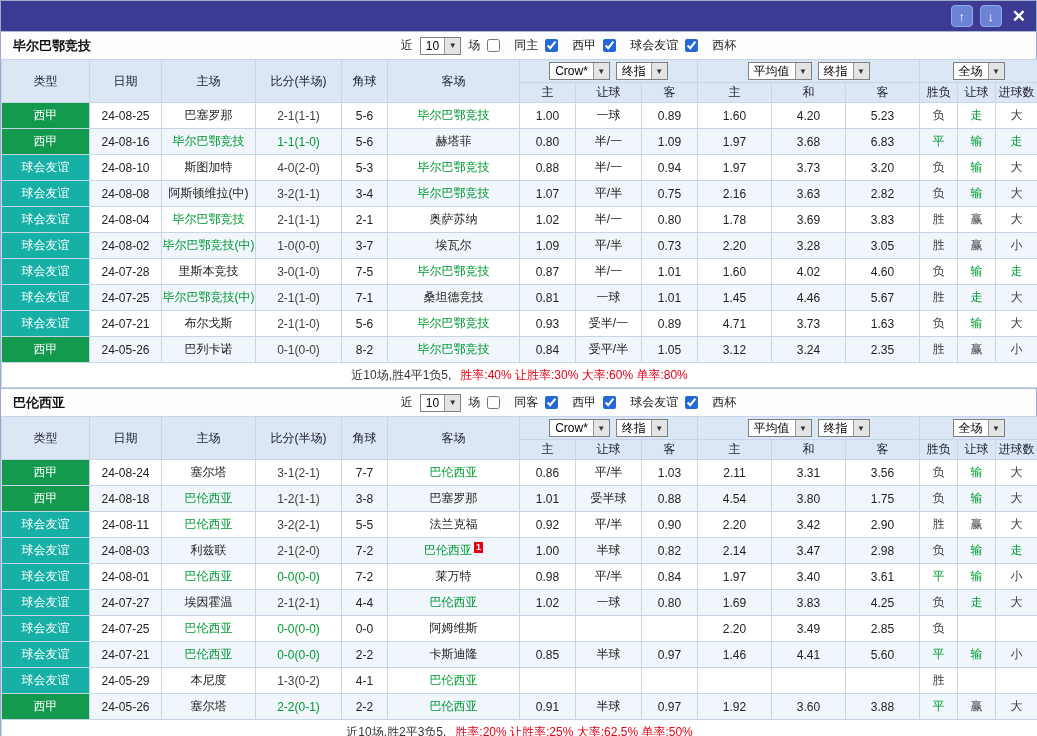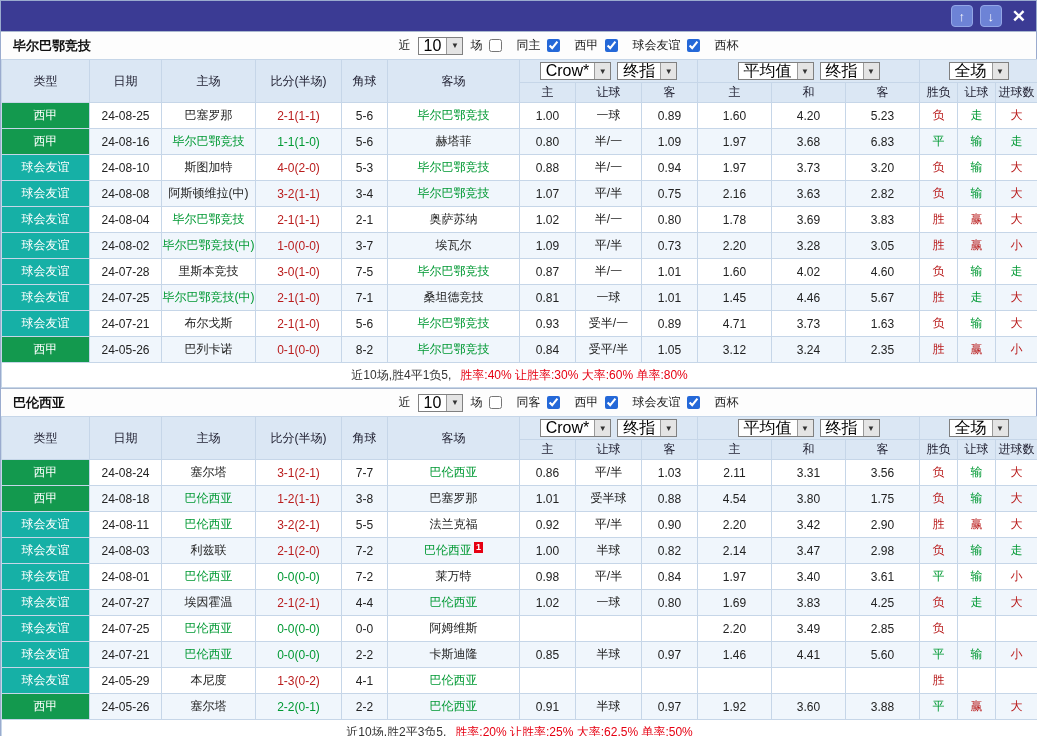--- a/index.html
+++ b/index.html
@@ -18,35 +18,35 @@
 
   
   .section{border-top:1px solid #aab8d0;}
   .sec-head{height:27px;display:flex;align-items:center;padding:0 12px;background:#fdfdfd;font-size:12px;color:#222;}
   .sec-team{font-weight:bold;font-size:13px;color:#111;width:220px;}
   .sec-filter{flex:1;display:flex;justify-content:center;align-items:center;gap:7px;}
   .sec-spacer{width:120px;}
   .cb{display:inline-flex;align-items:center;gap:14px;cursor:pointer;}
   .cb input{width:13px;height:13px;accent-color:#2468d8;margin:0;}
   .dd{display:inline-flex;align-items:stretch;border:1px solid #808080;background:#fff;height:18px;box-sizing:border-box;cursor:pointer;vertical-align:middle;}
-  .dd-text{padding:0 5px;font-size:16px;color:#000;display:flex;align-items:center;}
+  .dd-text{padding:0 5px;font-size:12px;color:#000;display:flex;align-items:center;}
   .dd-btn{width:15px;background:#e4e4e4;border-left:1px solid #9a9a9a;color:#333;font-size:8px;display:flex;align-items:center;justify-content:center;}
 
   
   table.results{width:100%;border-collapse:collapse;table-layout:fixed;font-size:12px;color:#222;}
   .results th,.results td{border:1px solid #c6d6e8;text-align:center;white-space:nowrap;overflow:hidden;padding:0;}
   .results thead th{background:#dbe7f4;font-weight:normal;color:#223;height:19px;}
   .results thead tr.top th{height:22px;}
   .results thead .dd-cell .dd{margin:0 3px;}
   .results tbody td{height:25px;background:#fff;}
   .results tbody tr:nth-child(even) td{background:#f0f6fc;}
   td.type-league{background:#13994e !important;color:#fff;}
   td.type-friendly{background:#16b0a6 !important;color:#fff;}
   .focus{color:#009933;}
-  .c-red{color:#b91c1c;}
+  .c-red{color:#404040;}
   .c-green{color:#009933;}
   .rc{display:inline-block;background:#e60012;color:#fff;font-size:9px;line-height:11px;padding:0 2px;margin-left:2px;vertical-align:top;font-weight:bold;}
   tr.summary td{height:24px;color:#333;background:#fff !important;}
   tr.summary .stats{color:#e60012;margin-left:9px;}
 </style>
 </head>
 <body>
 
 <div class="widget">
 

